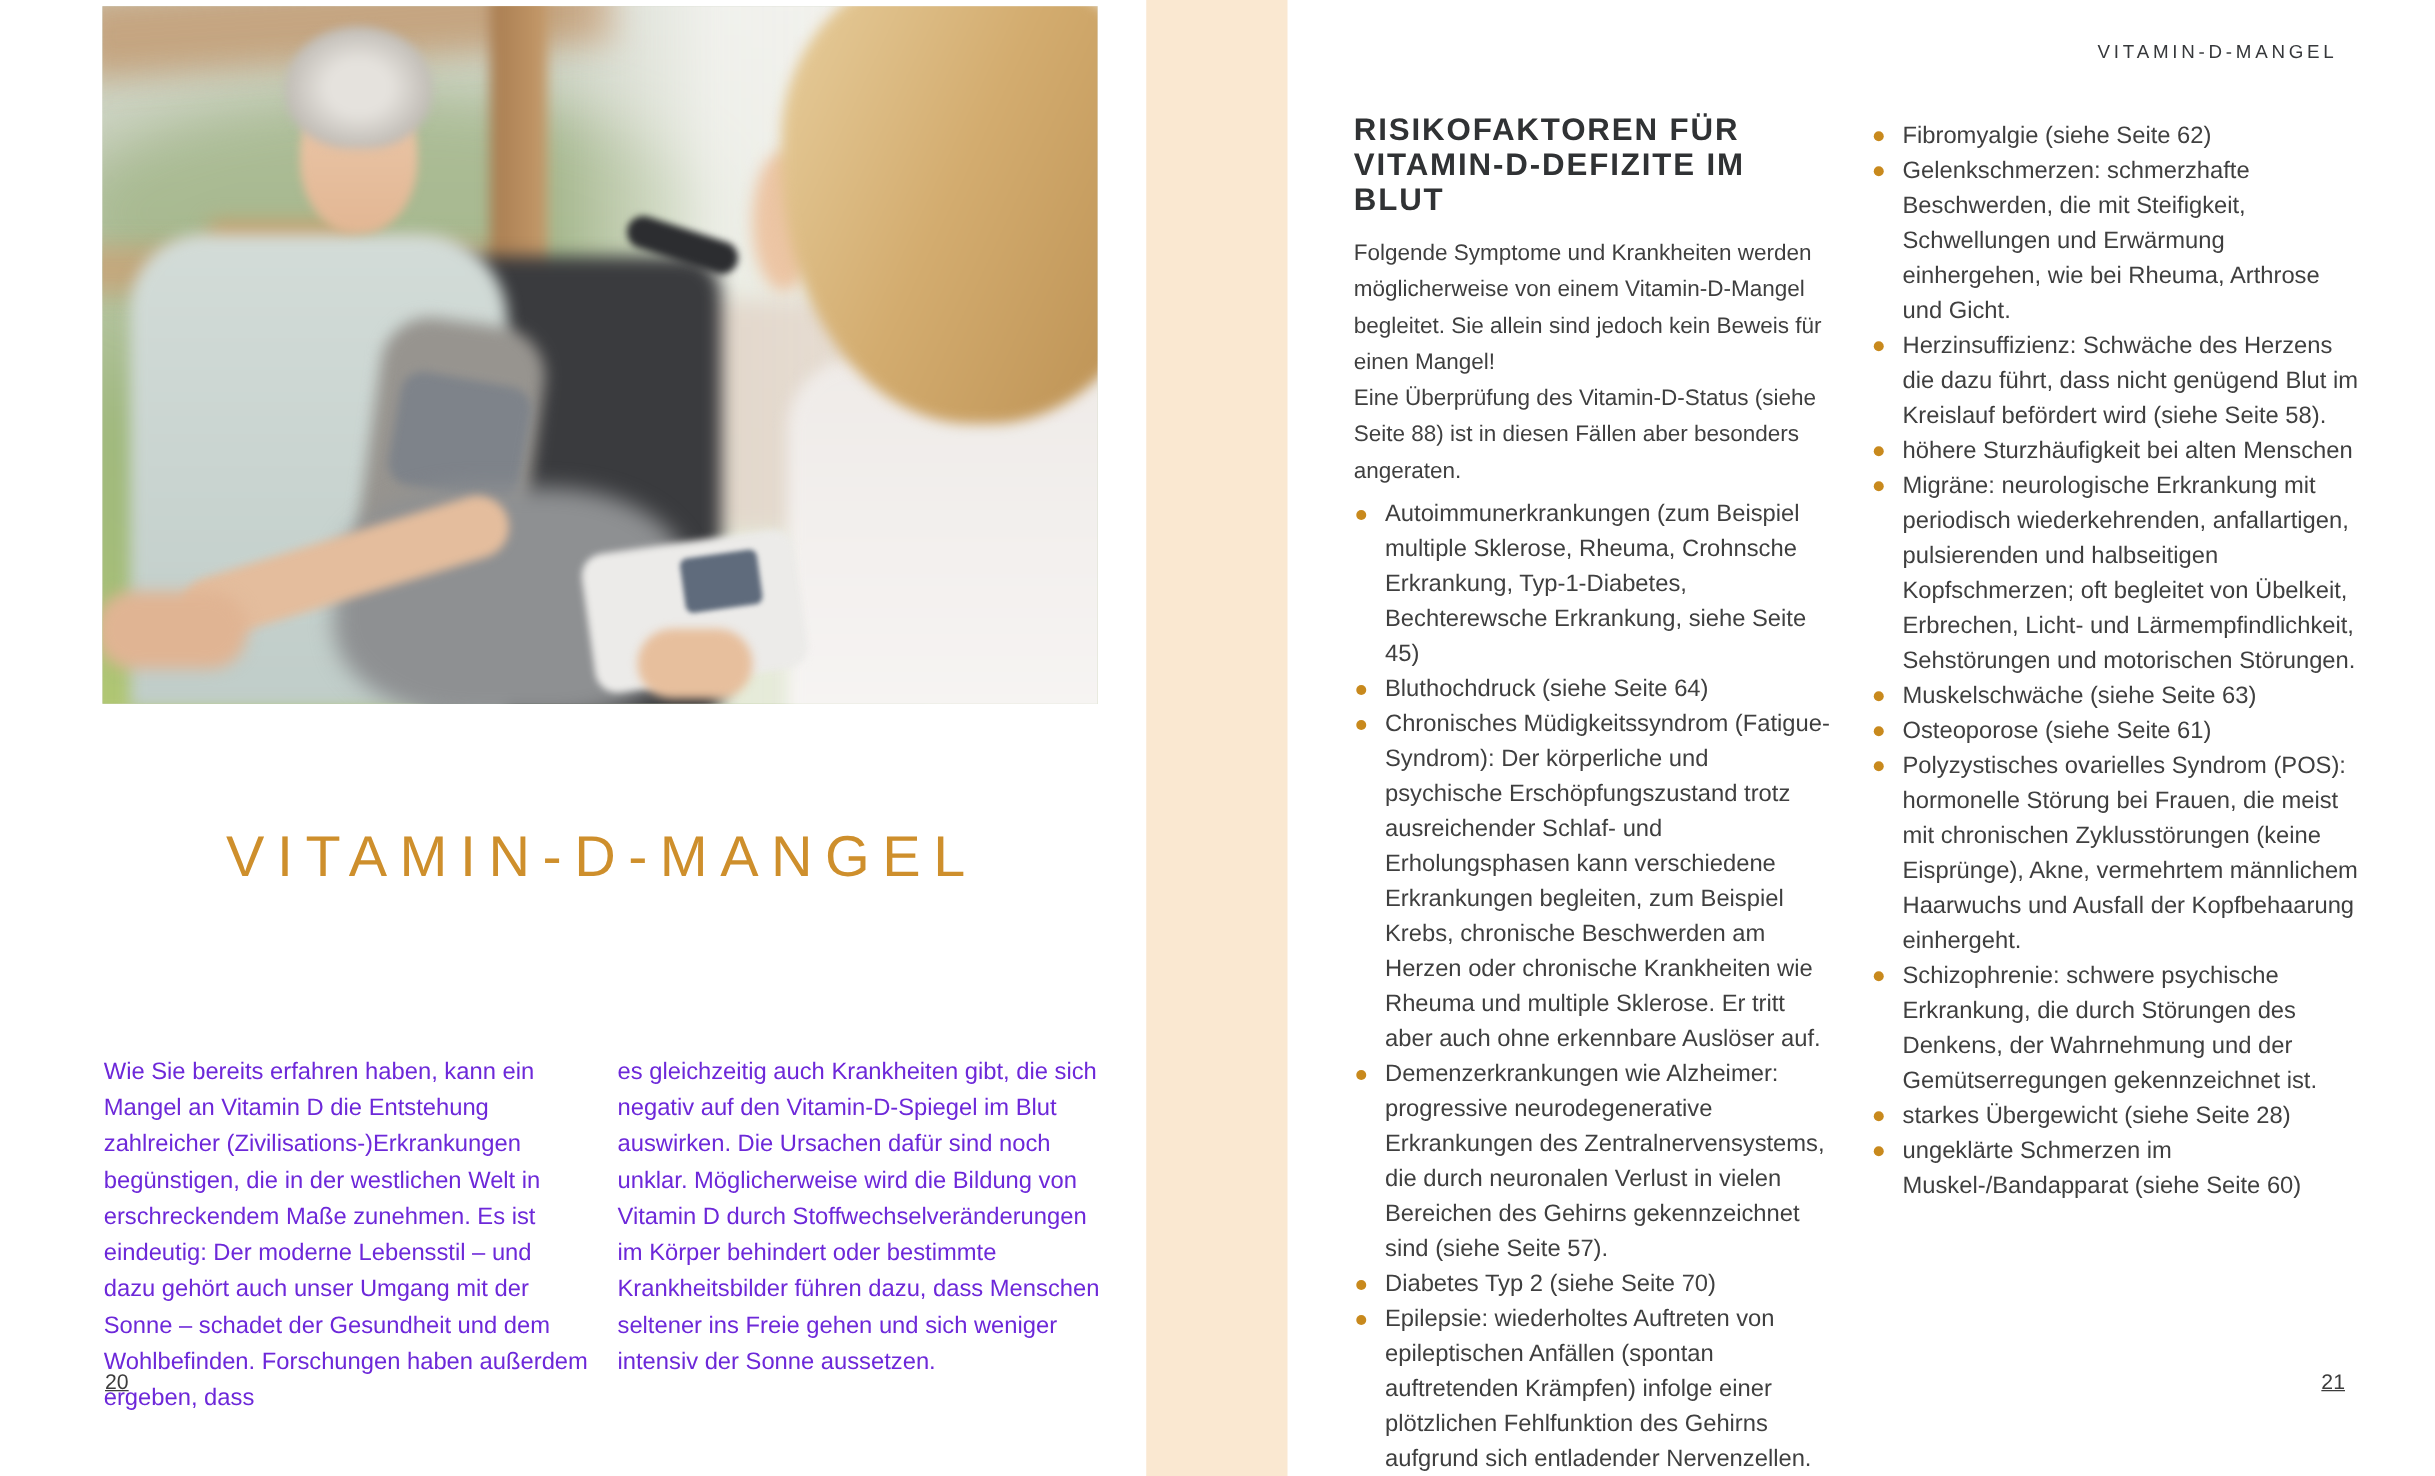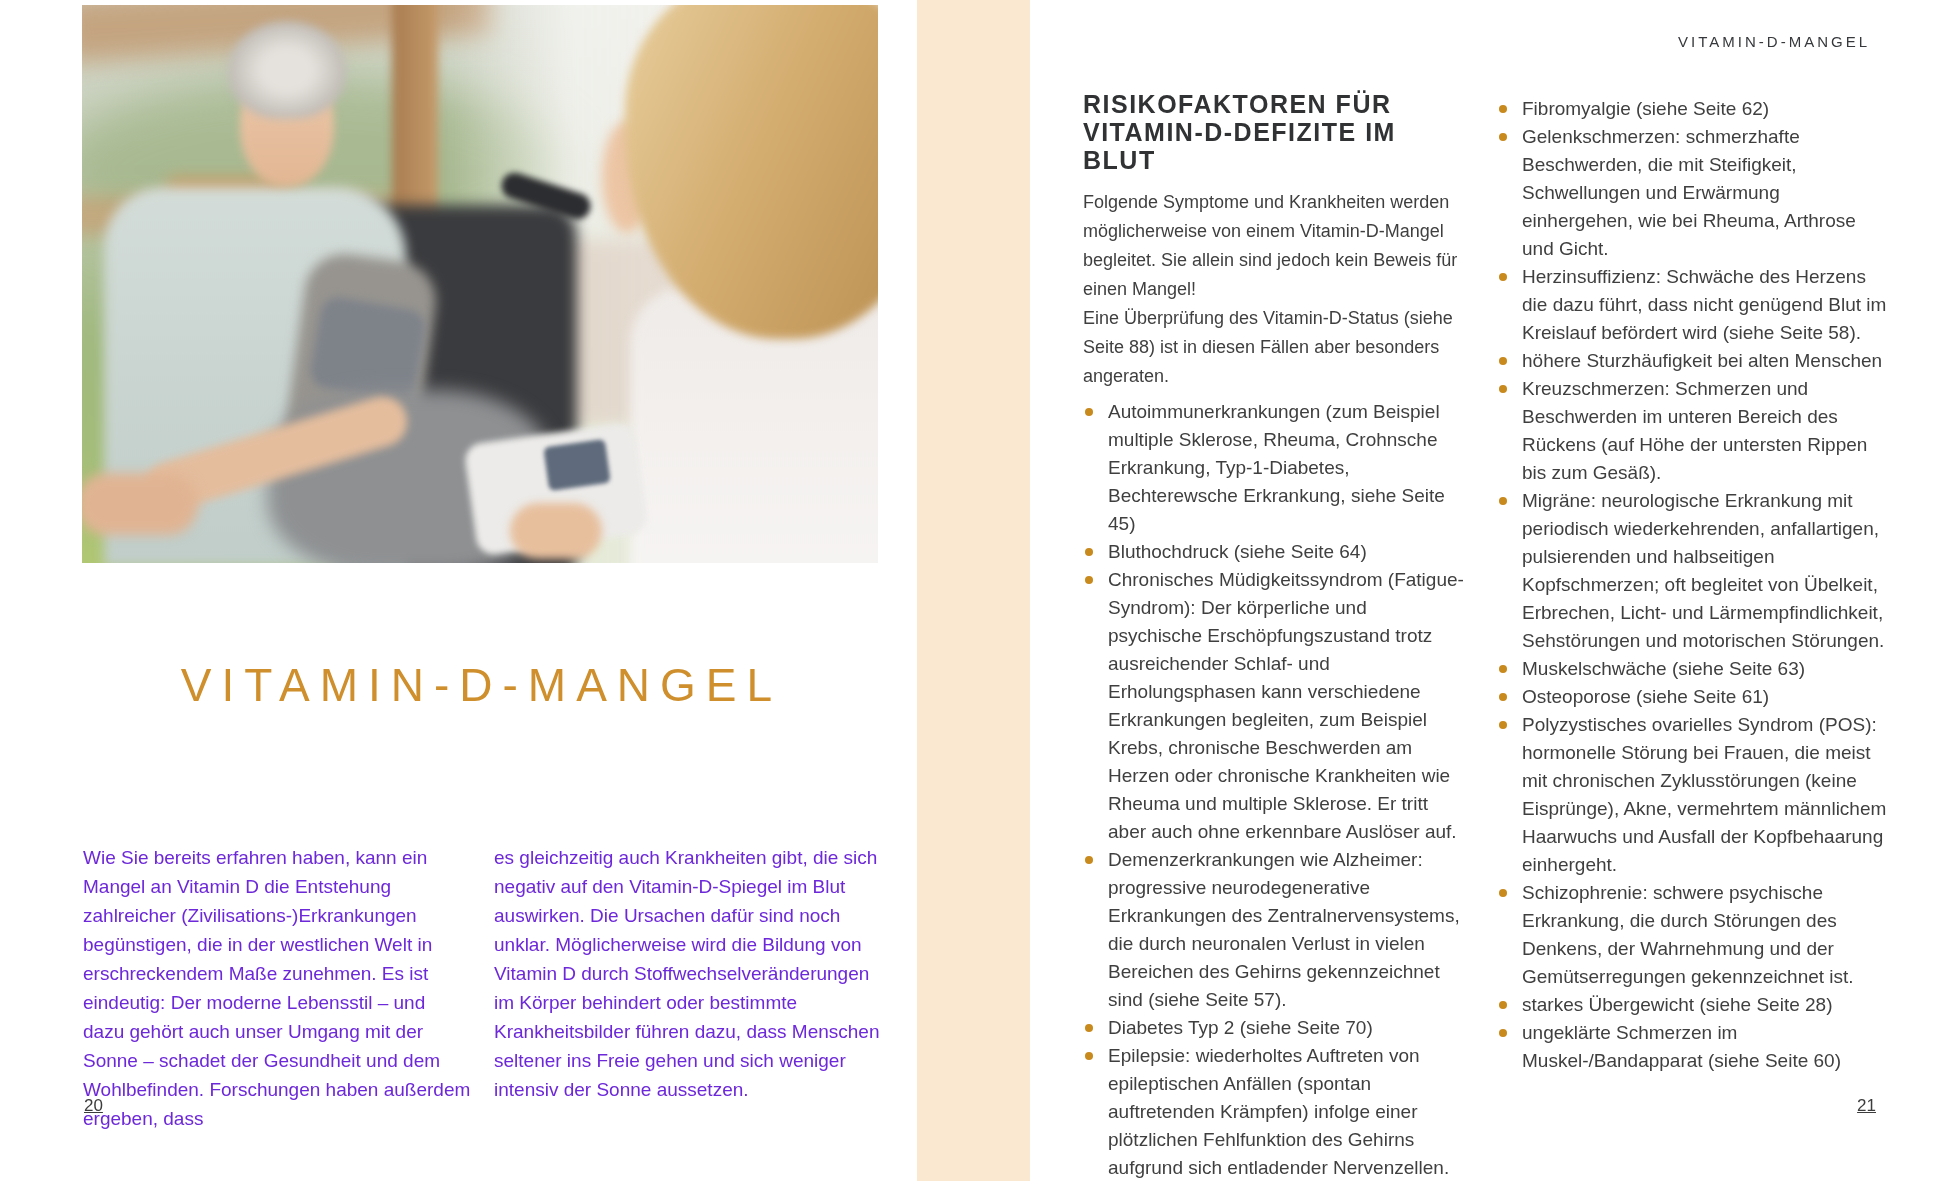--- a/index.html
+++ b/index.html
@@ -175,24 +175,20 @@
         <li>
         <span class="dot"></span>
         <span class="btext"><span>Herzinsuffizienz: Schwäche des Herzens die dazu führt, dass nicht genügend Blut im Kreislauf befördert wird </span><span class="b">(siehe Seite 58).</span></span>
       </li>
         <li>
         <span class="dot"></span>
         <span class="btext"><span>höhere Sturzhäufigkeit bei alten Menschen</span></span>
       </li>
         <li>
         <span class="dot"></span>
-        <span class="btext"><span>Kreuzschmerzen: Schmerzen und Beschwerden im unteren Bereich des Rückens (auf Höhe der untersten Rippen bis zum Gesäß).</span></span>
-      </li>
-        <li>
-        <span class="dot"></span>
         <span class="btext"><span>Migräne: neurologische Erkrankung mit periodisch wiederkehrenden, anfallartigen, pulsierenden und halbseitigen Kopfschmerzen; oft begleitet von Übelkeit, Erbrechen, Licht- und Lärmempfindlichkeit, Sehstörungen und motorischen Störungen.</span></span>
       </li>
         <li>
         <span class="dot"></span>
         <span class="btext"><span>Muskelschwäche </span><span class="b">(siehe Seite 63)</span></span>
       </li>
         <li>
         <span class="dot"></span>
         <span class="btext"><span>Osteoporose </span><span class="b">(siehe Seite 61)</span></span>
       </li>

